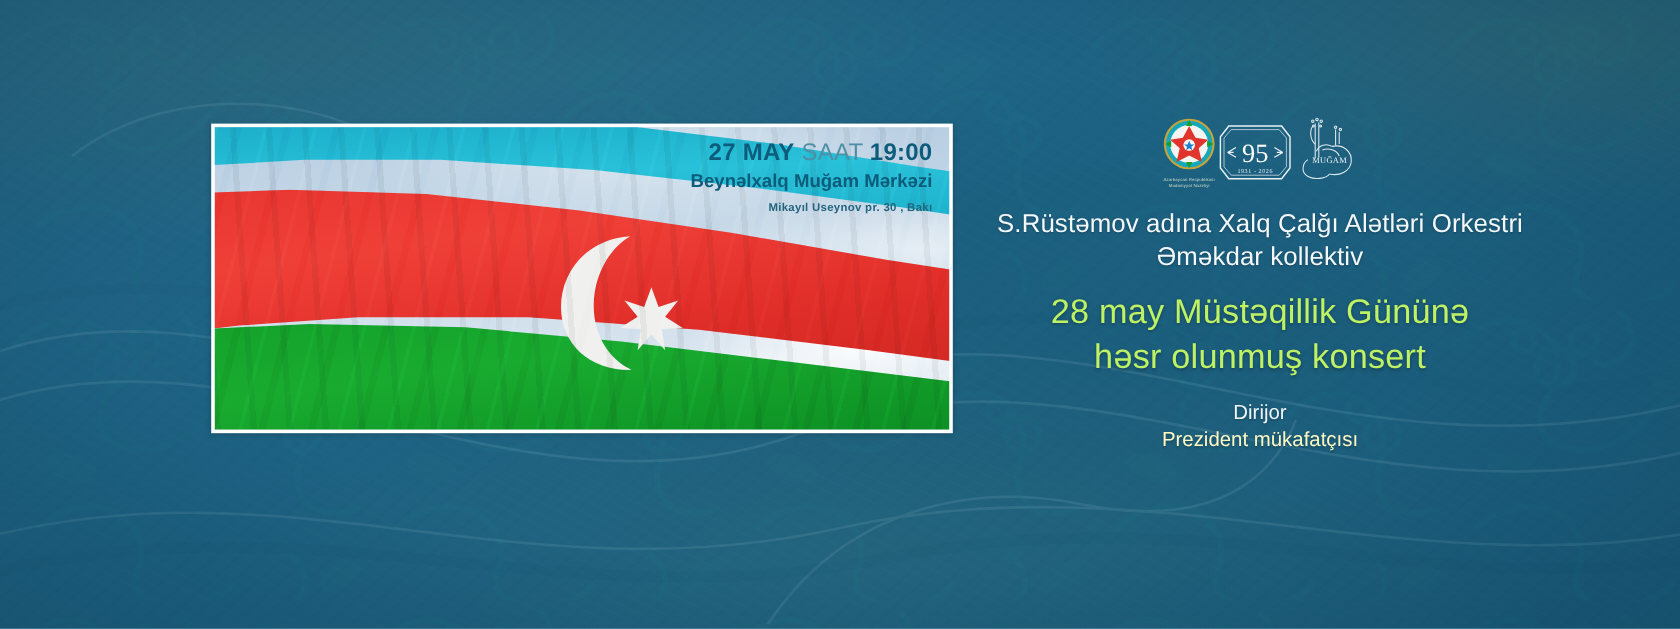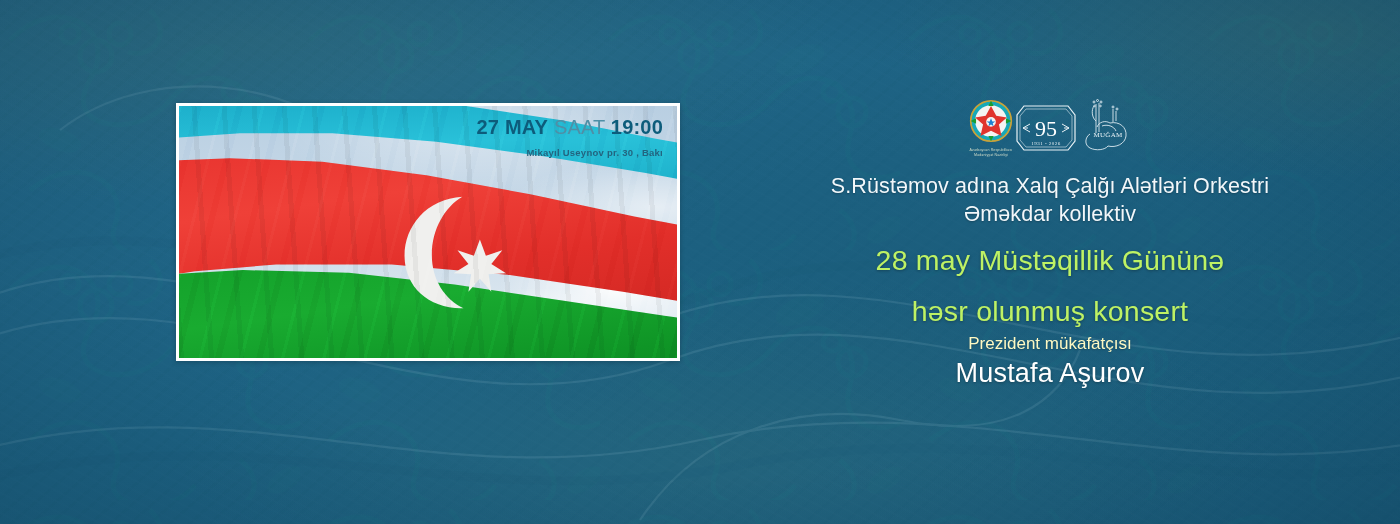--- a/index.html
+++ b/index.html
@@ -45,21 +45,21 @@
   }
   .bg-vig {
     position:absolute; inset:0;
     background:radial-gradient(ellipse 78% 90% at 50% 50%, rgba(0,0,0,0) 45%, rgba(6,38,56,.30) 100%);
   }
 
   
   #photo-frame {
     position:absolute;
     left:176px; top:103px;
-    width:504px; height:258px;
+    width:618px; height:258px;
     background:#ffffff;
     padding:3px;
     box-shadow:0 1px 5px rgba(0,0,0,.22);
   }
   #photo {
     position:relative;
     width:100%; height:100%;
     overflow:hidden;
     background:linear-gradient(180deg,#b9cfe2 0%, #cdddea 55%, #e6eef4 100%);
   }
@@ -280,20 +280,21 @@
 
       <div class="ripples"></div>
       <div class="ripples2"></div>
 
       <div id="photo-caption">
         <div id="cap-line1">
           <span class="strong">27 MAY</span>
           <span class="light">SAAT</span>
           <span class="strong">19:00</span>
         </div>
+        <div id="cap-line2">Beynəlxalq Muğam Mərkəzi</div>
         <div id="cap-line3">Mikayıl Useynov pr. 30 , Bakı</div>
       </div>
     </div>
   </div>
 
   <div id="text-col">
 
     <div id="logo-row">
 
       <div class="logo-box">
@@ -353,19 +354,19 @@
           <text x="58" y="78" font-family="'Liberation Serif', serif" font-size="14" fill="#e8f2f6" text-anchor="middle" letter-spacing="0.5">MUĞAM</text>
         </svg>
       </div>
 
     </div>
 
     <div class="t-ensemble">S.Rüstəmov adına Xalq Çalğı Alətləri Orkestri</div>
     <div class="t-ensemble">Əməkdar kollektiv</div>
 
     <div class="t-headline">28 may Müstəqillik Gününə</div>
-    <div class="t-headline" style="margin-top:13px">həsr olunmuş konsert</div>
-
+    <div class="t-headline" style="margin-top:0">həsr olunmuş konsert</div>
+
+    <div class="t-role">Dirijor</div>
     <div class="t-award">Prezident mükafatçısı</div>
-    <div class="t-name">Mustafa Aşurov</div>
 
   </div>
 </div>
 
 </body></html>

